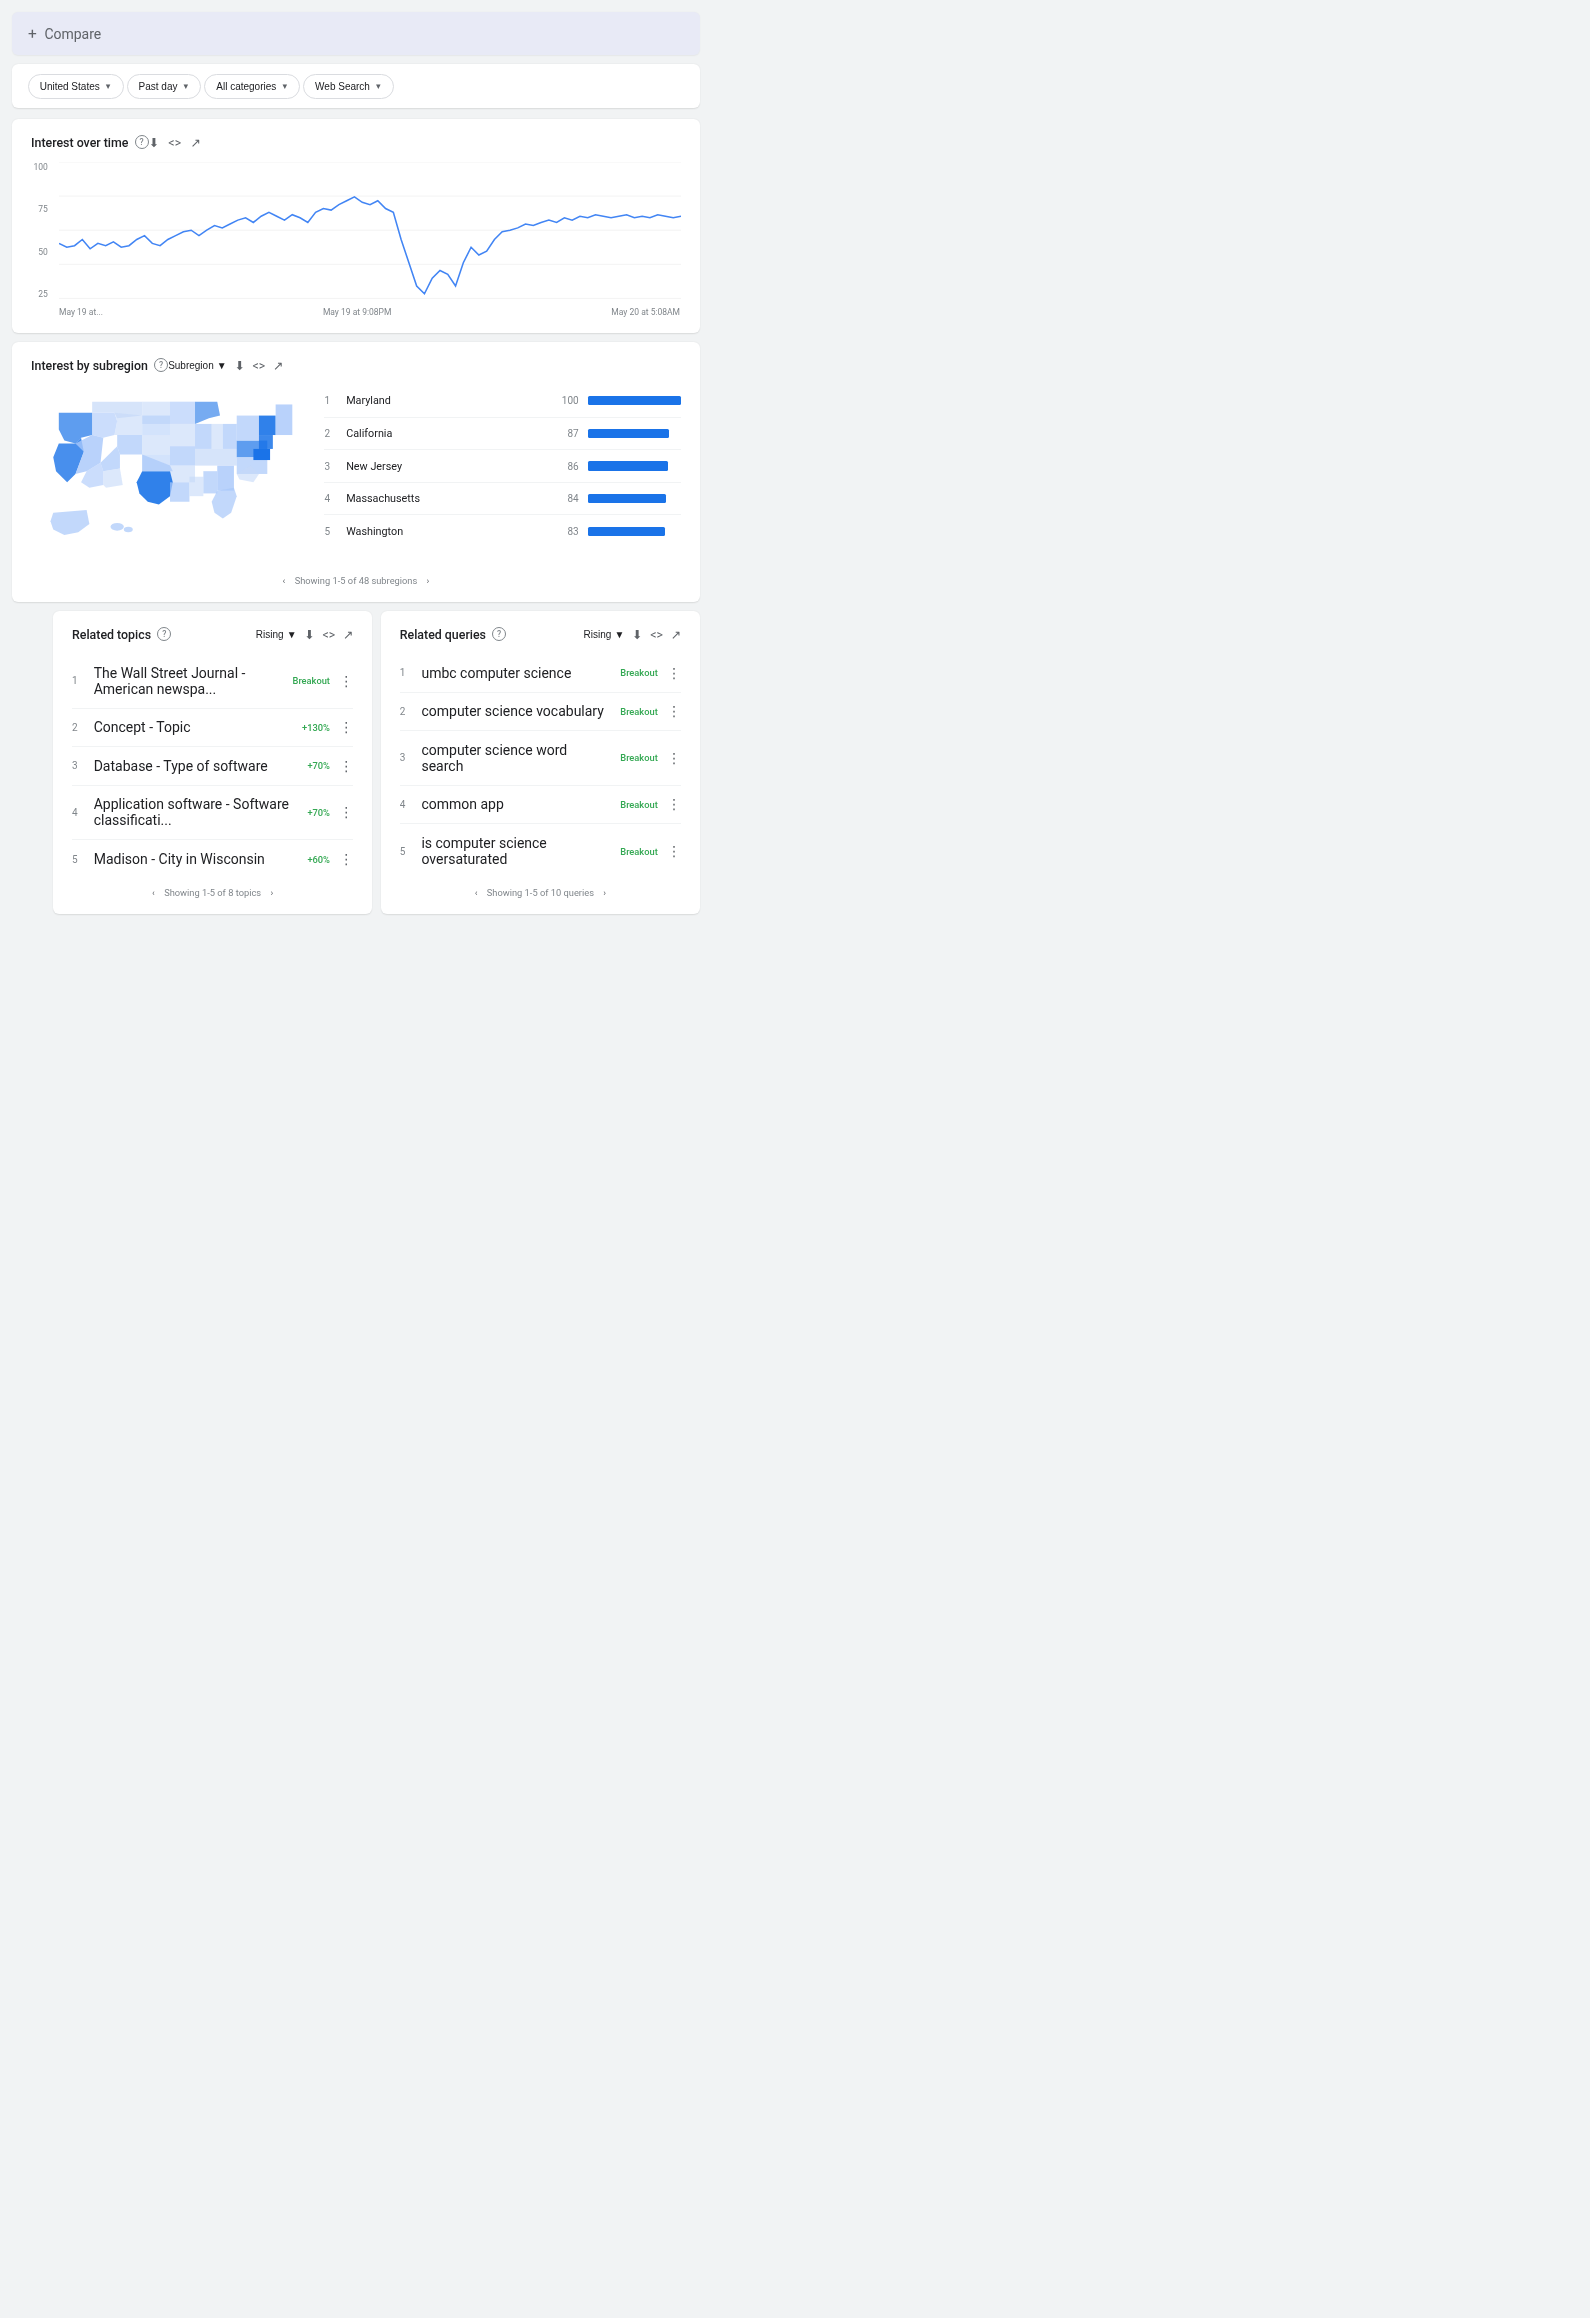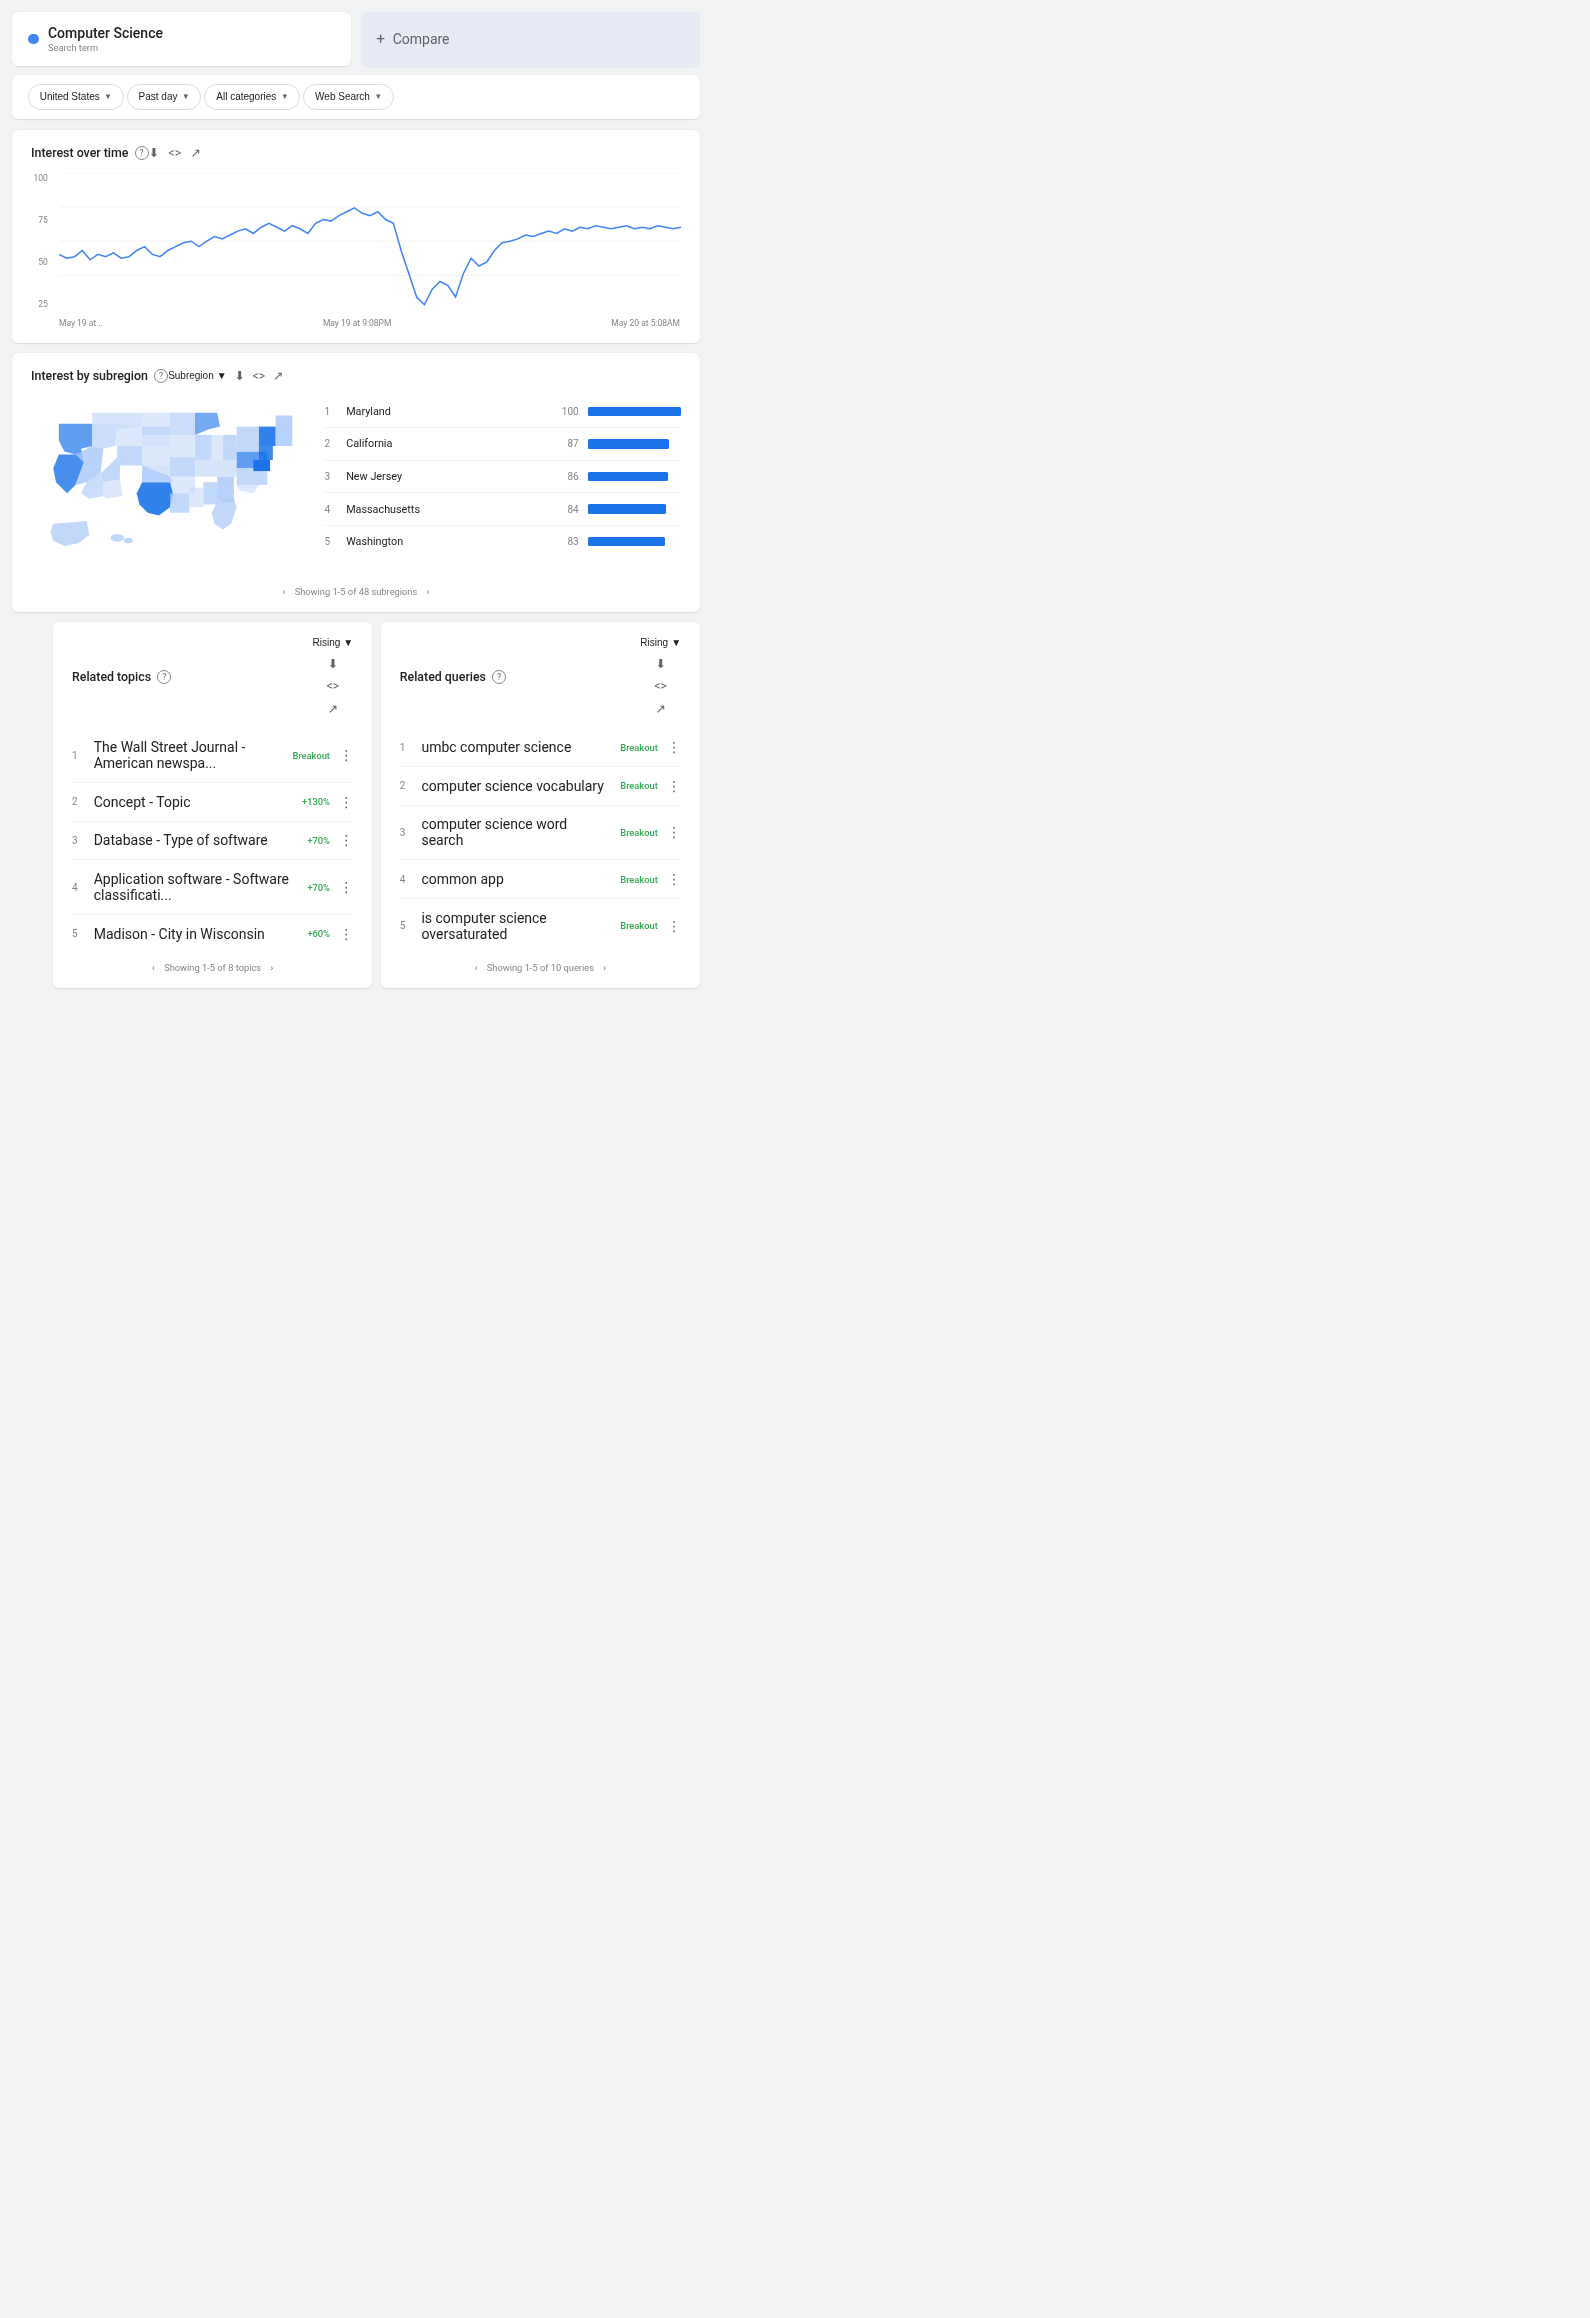--- a/index.html
+++ b/index.html
@@ -246,21 +246,20 @@
       display: flex;
       align-items: center;
       gap: 6.2px;
       font-size: 12.4px;
       font-weight: 500;
     }
     .related-actions {
       display: flex;
       align-items: center;
       gap: 7.7px;
-      flex-direction: column;
     }
     .rising-btn {
       display: flex;
       align-items: center;
       gap: 3.1px;
       font-size: 10px;
       color: #202124;
       cursor: pointer;
       border: none;
       background: none;
@@ -299,27 +298,20 @@
       color: #202124;
       cursor: pointer;
       border: none;
       background: none;
     }
   </style>
 </head>
 <body>
 
 <div class="header-row">
-  <div class="search-term-card">
-    <div class="blue-dot"></div>
-    <div class="search-term-text">
-      <div class="title">Computer Science</div>
-      <div class="subtitle">Search term</div>
-    </div>
-  </div>
   <div class="compare-card">
     <span class="plus">+</span>
     <span class="label">Compare</span>
   </div>
 </div>
 
 <div class="filters-card">
   <button class="filter-btn">
     <span>United States</span>
     <span class="arrow">▼</span>

